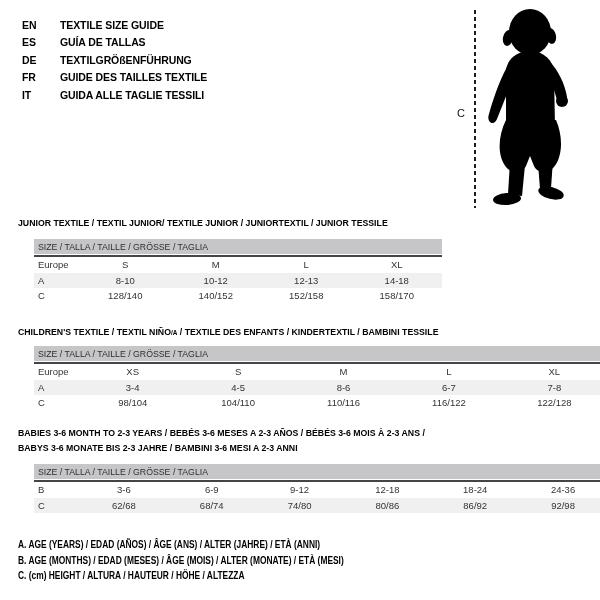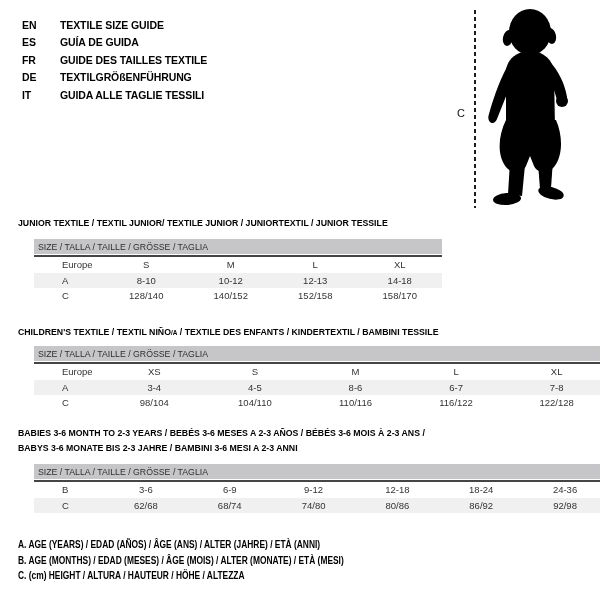--- a/index.html
+++ b/index.html
@@ -25,46 +25,46 @@
   .sub{font-size:7px;}
   .t{position:absolute;left:34px;}
   .t1{top:239px;width:408px;}
   .t2{top:346px;width:573px;}
   .t3{top:464px;width:573px;}
   .bar{height:15px;background:#c6c6c8;display:flex;align-items:center;padding-left:4px;}
   .bar span{font-size:9.5px;color:#2f2f31;white-space:nowrap;transform:scaleX(.92);transform-origin:0 50%;}
   .rule{height:2px;background:#454545;margin-top:1px;}
   .row{display:flex;align-items:center;height:15.5px;font-size:9.5px;color:#333;}
   .row.shaded{background:#f0f0f1;}
-  .lab{width:46px;padding-left:4px;box-sizing:border-box;margin-left:24px;}
+  .lab{width:46px;padding-left:4px;box-sizing:border-box;}
   .c{flex:1;text-align:center;}
 
   
   .fn{position:absolute;left:18px;top:537px;font-weight:bold;font-size:10px;line-height:15.5px;
     white-space:nowrap;transform:scaleX(.84);transform-origin:0 0;}
 </style>
 </head>
 <body>
 
 <div class="langs">
   <div class="lang-row">
     <span class="lang-code">EN</span>
     <span class="lang-title">TEXTILE SIZE GUIDE</span>
   </div>
   <div class="lang-row">
     <span class="lang-code">ES</span>
-    <span class="lang-title">GUÍA DE GUIDA</span>
+    <span class="lang-title">GUÍA DE TALLAS</span>
+  </div>
+  <div class="lang-row">
+    <span class="lang-code">DE</span>
+    <span class="lang-title">TEXTILGRÖßENFÜHRUNG</span>
   </div>
   <div class="lang-row">
     <span class="lang-code">FR</span>
     <span class="lang-title">GUIDE DES TAILLES TEXTILE</span>
-  </div>
-  <div class="lang-row">
-    <span class="lang-code">DE</span>
-    <span class="lang-title">TEXTILGRÖßENFÜHRUNG</span>
   </div>
   <div class="lang-row">
     <span class="lang-code">IT</span>
     <span class="lang-title">GUIDA ALLE TAGLIE TESSILI</span>
   </div>
 </div>
 
 <div class="dash-line"></div>
 <div class="measure-c">C</div>
 <svg class="baby" viewBox="0 0 93 202" aria-hidden="true">

